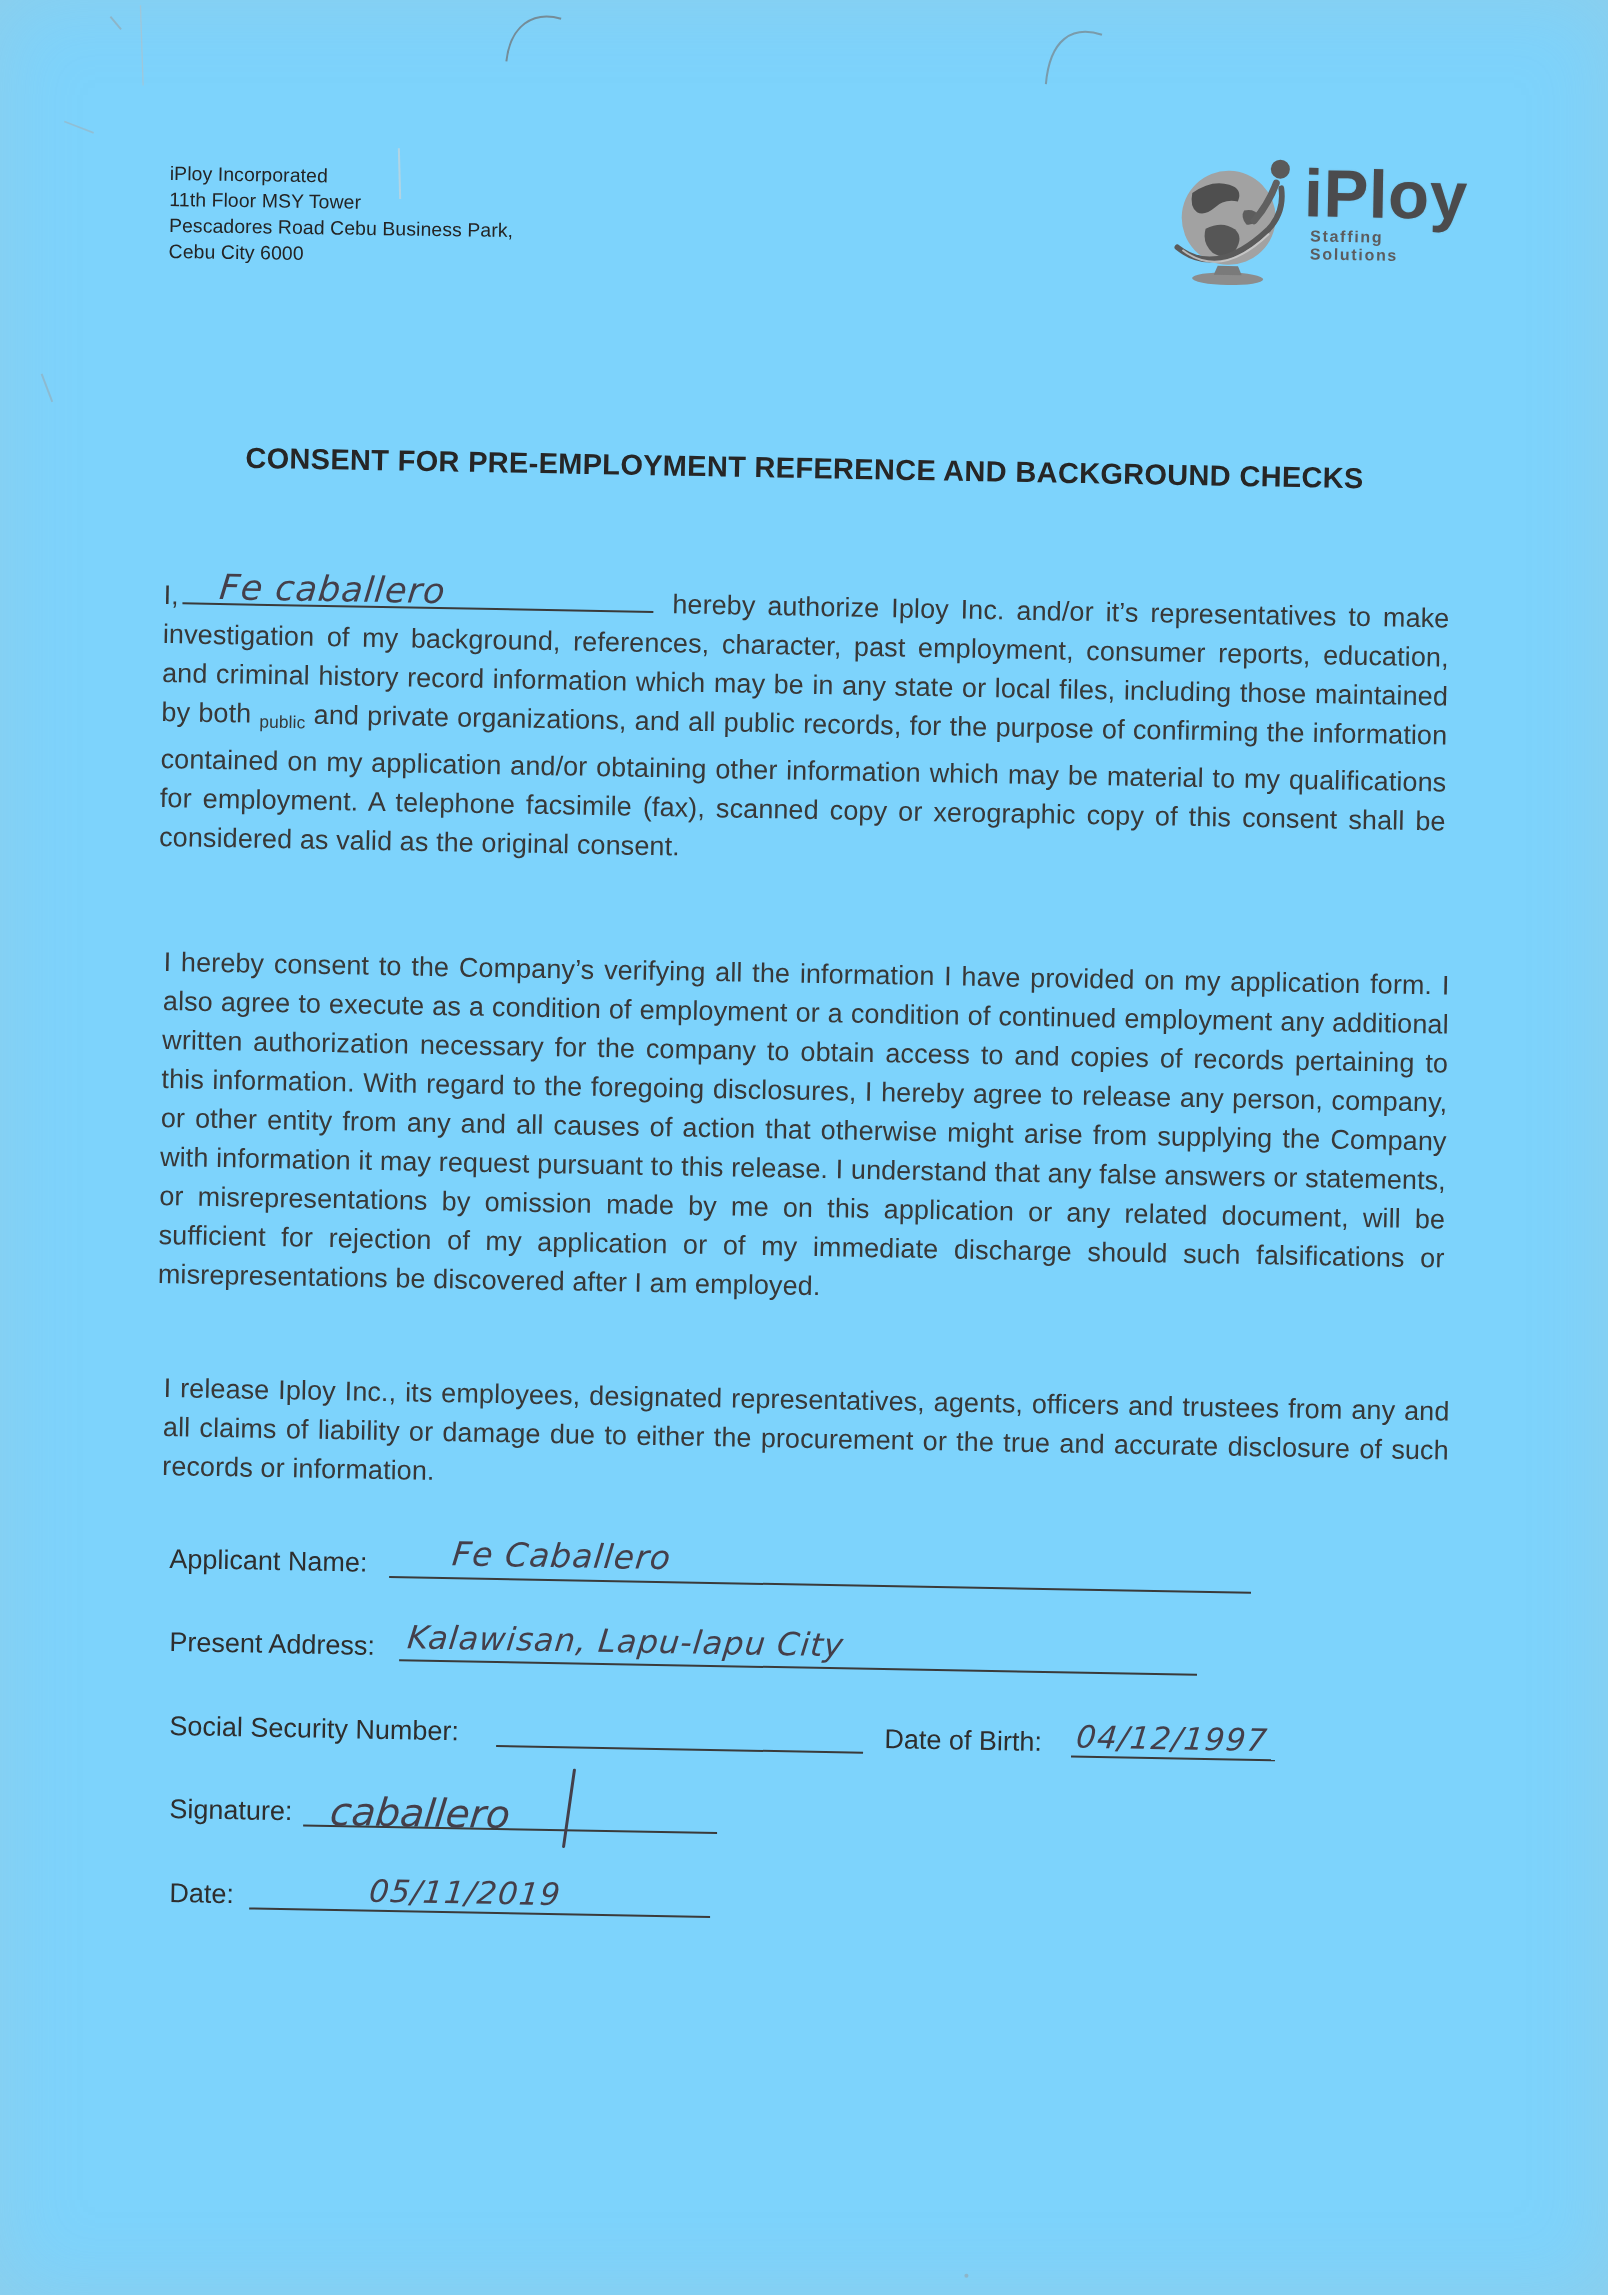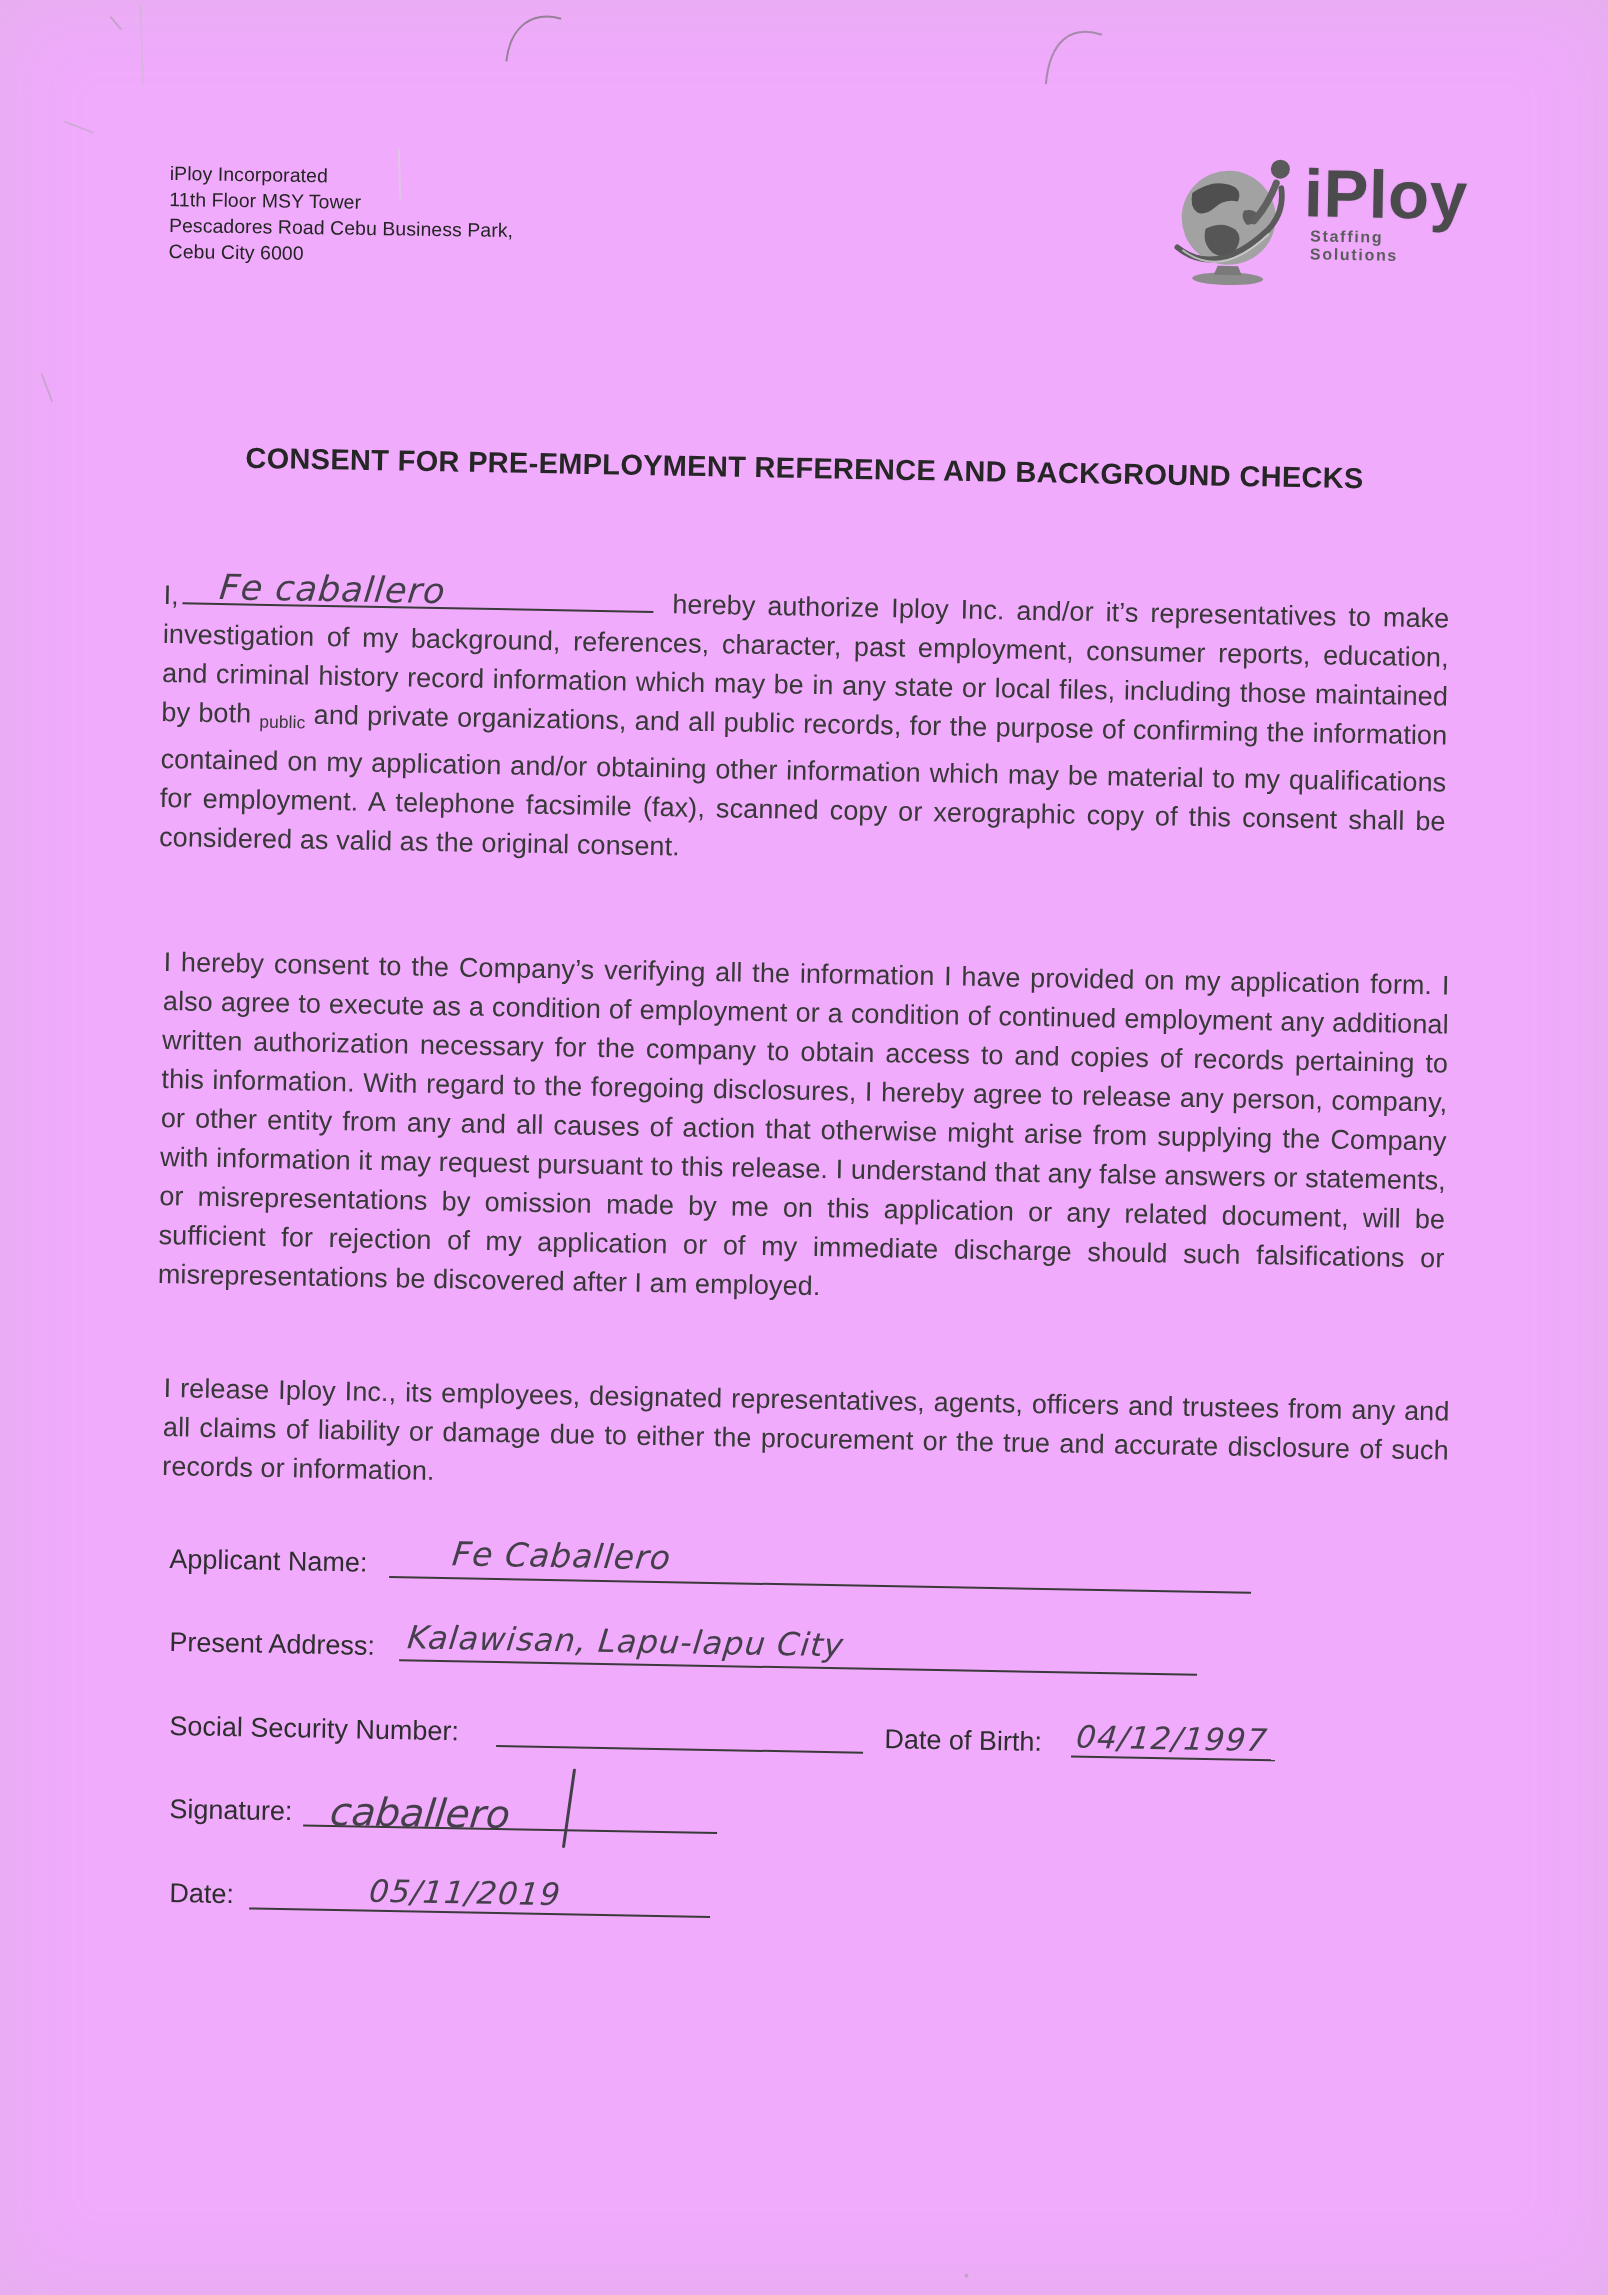--- a/index.html
+++ b/index.html
@@ -5,21 +5,21 @@
   html,body{margin:0;padding:0;}
   body{
     width:1609px;height:2295px;
     background:#f4f4f2;
     font-family:"Liberation Sans", sans-serif;
     position:relative;
     overflow:hidden;
   }
   .page{
     position:absolute;inset:0;
-    background:#f0abfc;
+    background:#7dd3fc;
     box-shadow:inset 0 0 80px rgba(190,190,185,.25);
   }
   
   .address{
     position:absolute;left:170px;top:160px;
     font-size:19.4px;line-height:26px;color:#242424;
     transform:rotate(0.85deg);transform-origin:0 0;
     letter-spacing:0.1px;
   }
   .logo{

